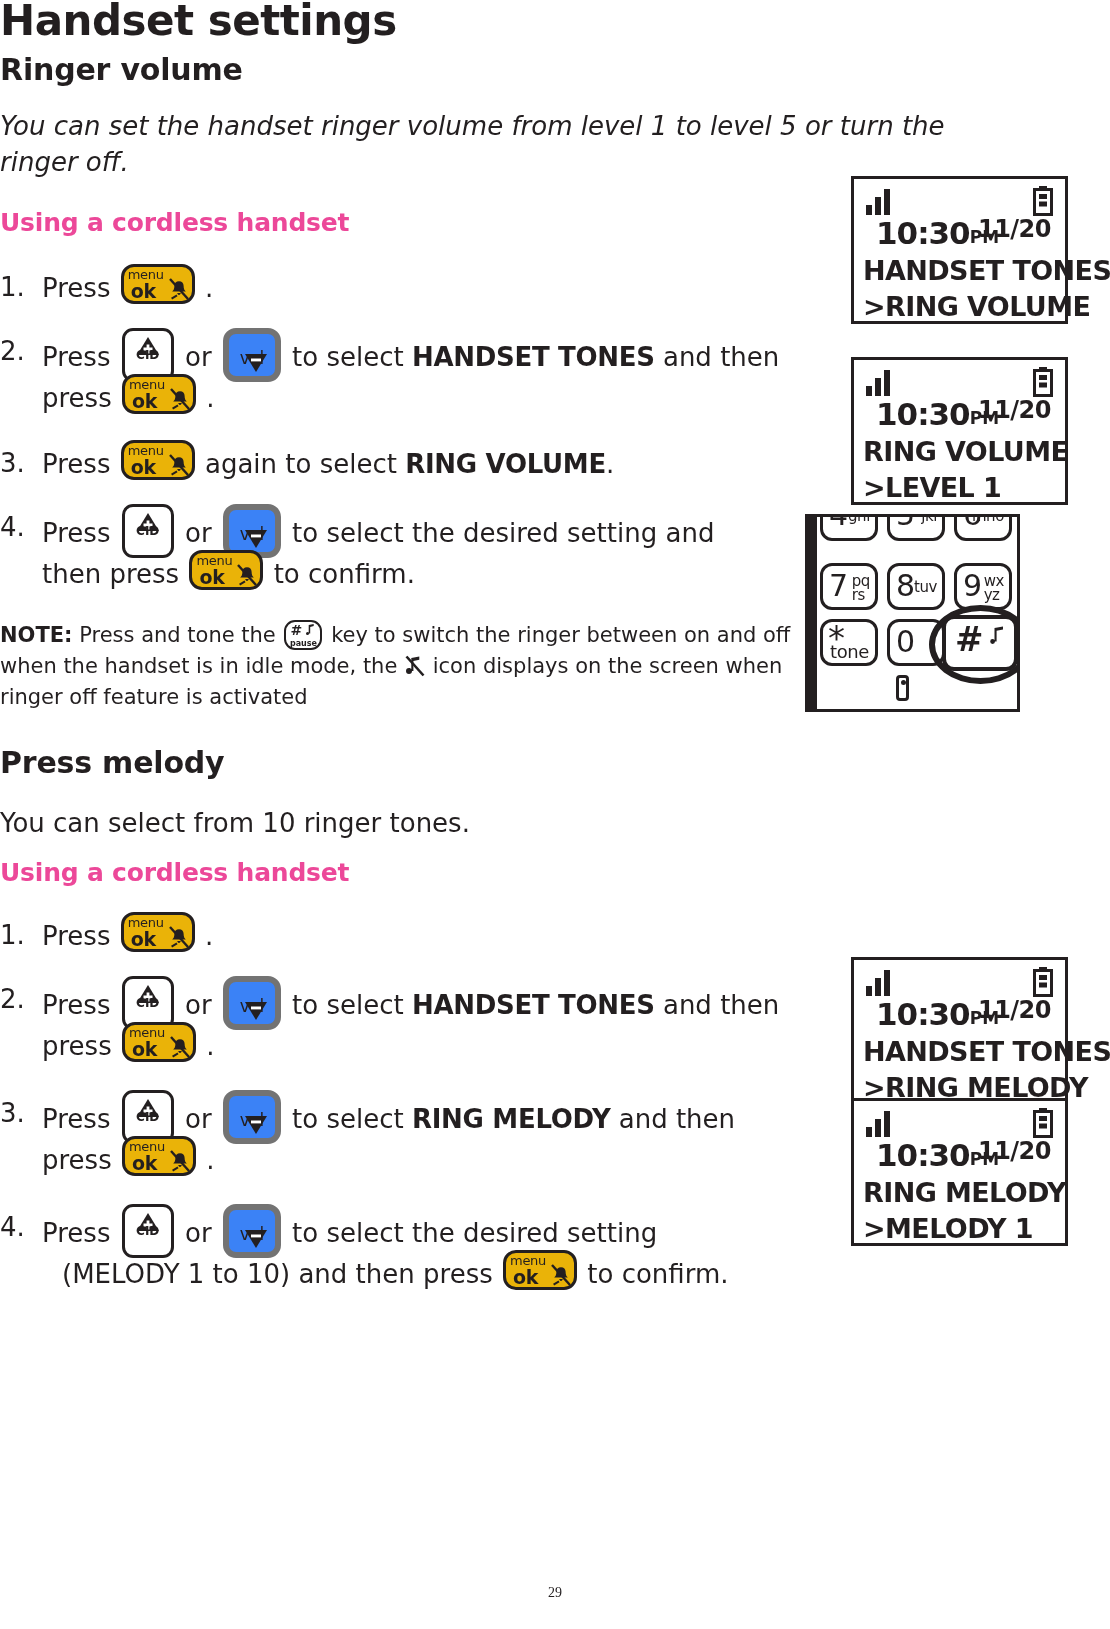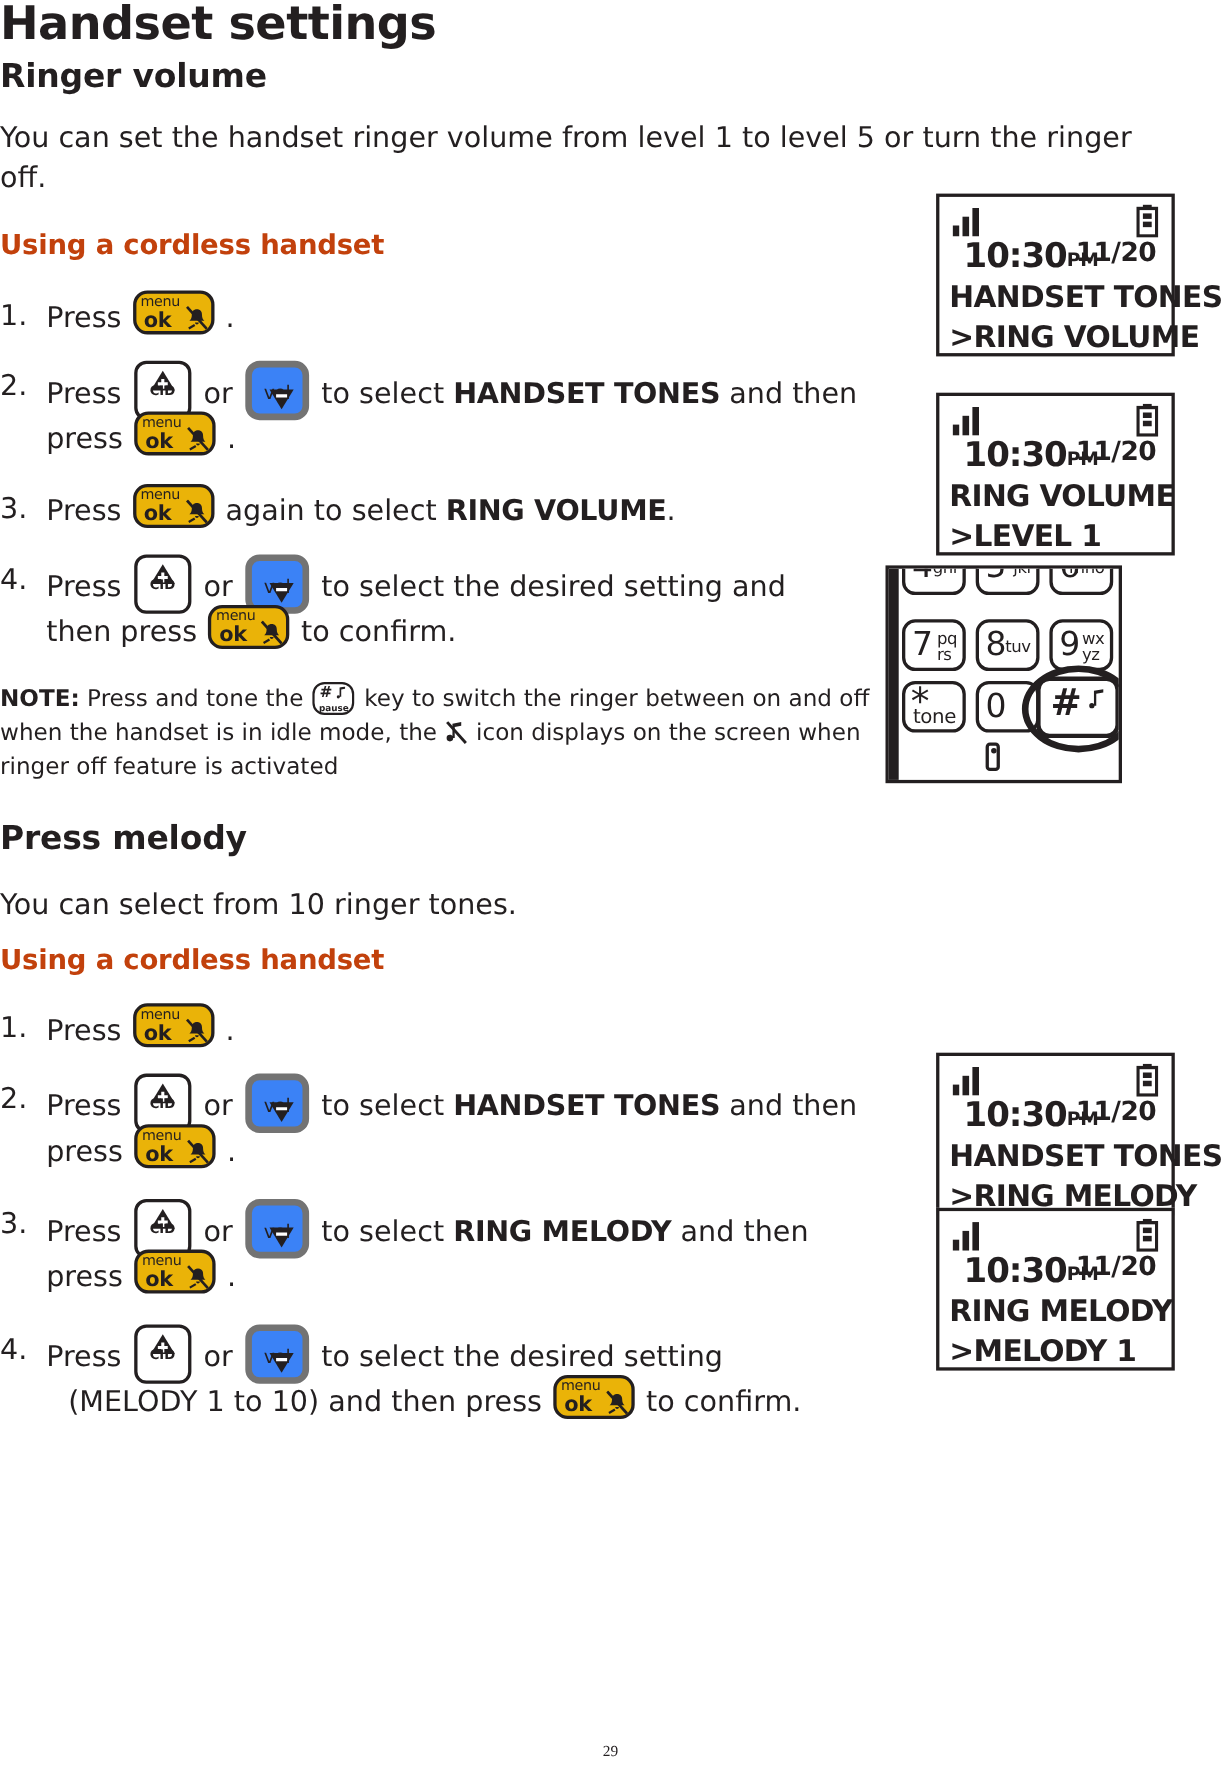--- a/index.html
+++ b/index.html
@@ -40,21 +40,21 @@
     letter-spacing: -0.2px;
     color: #231f20;
     white-space: nowrap;
   }
   .h3 {
     position: absolute;
     left: 0;
     font-size: 25px;
     font-weight: bold;
     letter-spacing: -0.2px;
-    color: #c2410c;
+    color: #ec4899;
     white-space: nowrap;
   }
   .para {
     position: absolute;
     left: 0;
     font-size: 26px;
     font-weight: normal;
     line-height: 36px;
     color: #231f20;
   }
@@ -297,21 +297,21 @@
 </style>
 </head>
 <body>
 
 <div class="page">
 
   <div class="h1">Handset settings</div>
 
   <div class="h2" style="top:52px;">Ringer volume</div>
 
-  <div class="para" style="top:108px; width:1030px;">You can set the handset ringer volume from level 1 to level 5 or turn the ringer off.</div>
+  <div class="para" style="top:108px; width:1030px;font-style:italic;">You can set the handset ringer volume from level 1 to level 5 or turn the ringer off.</div>
 
   <div class="h3" style="top:208px;">Using a cordless handset</div>
 
   <div class="step" style="left:0; top:264px;">
     <span class="num">1.</span>
     <span class="body">
       <span>Press</span>
       <span class="key key-menuok">
         <span class="t1">menu</span>
         <span class="t2">ok</span>

